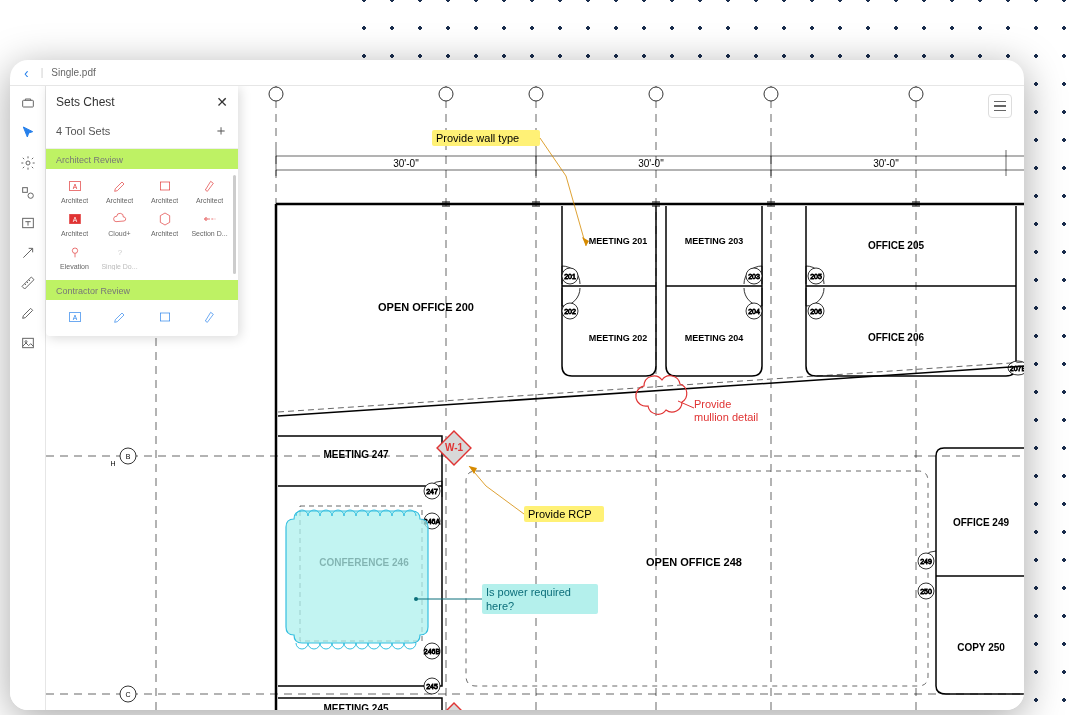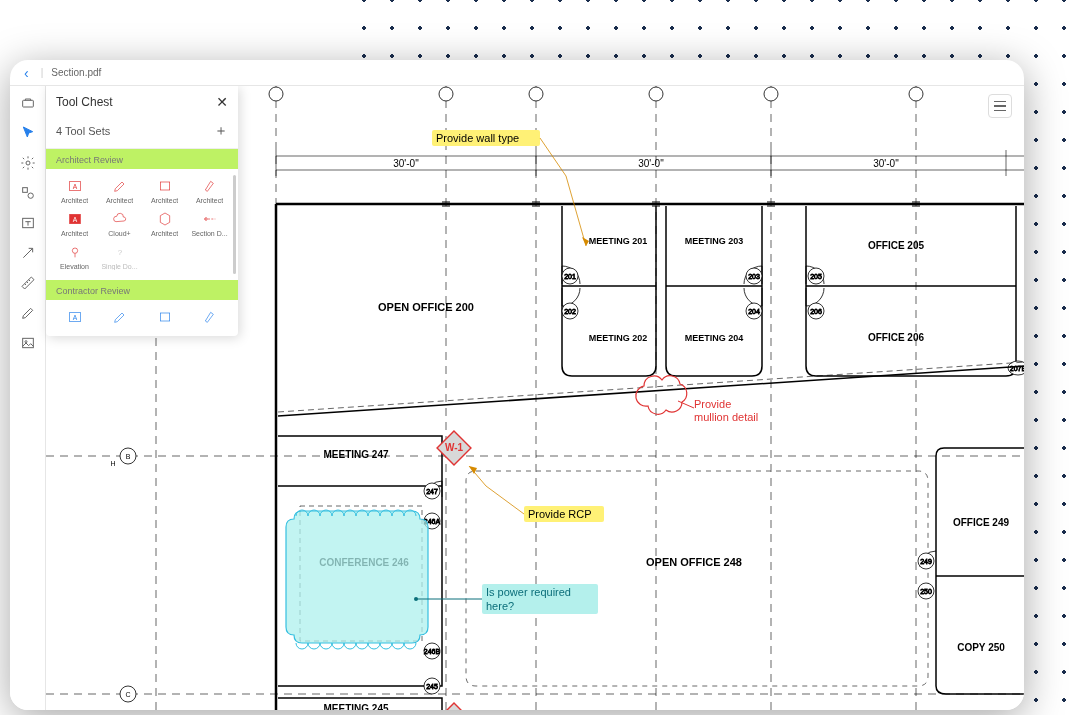--- a/index.html
+++ b/index.html
@@ -77,21 +77,21 @@
 </head>
 <body>
 
 <div class="dots"></div>
 
 <div class="app-window">
 
   <div class="titlebar">
     <span class="back">‹</span>
     <span class="sep">|</span>
-    <span>Section.pdf</span>
+    <span>Single.pdf</span>
   </div>
 
   <div class="workspace">
 
     <div class="left-rail">
       <div class="rail-icon">
           <svg viewBox="0 0 24 24">
             <rect x="4" y="8" width="16" height="10" rx="1"></rect>
             <path d="M8 8V6h8v2"></path>
           </svg>
@@ -357,21 +357,21 @@
           <text x="440" y="510" class="annot-teal">Is power required</text>
           <text x="440" y="524" class="annot-teal">here?</text>
           <line x1="436" y1="513" x2="370" y2="513" stroke="#0b6e7a" stroke-width="1"></line>
           <circle cx="370" cy="513" r="2" fill="#0b6e7a"></circle>
         </g>
       </svg>
     </div>
 
     <div class="tool-chest">
       <div class="tc-header">
-        <span>Tool Chest</span>
+        <span>Sets Chest</span>
         <span class="tc-close">✕</span>
       </div>
       <div class="tc-sub">
         <span>4 Tool Sets</span>
         <span class="tc-plus">＋</span>
       </div>
       <div class="tc-section-label">Architect Review</div>
       <div class="tool-grid red scroll">
         <div class="tool-item">
             <span class="tool-icon">

